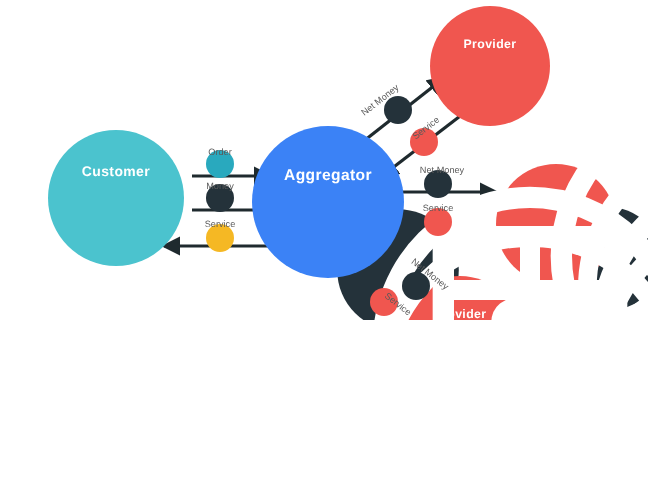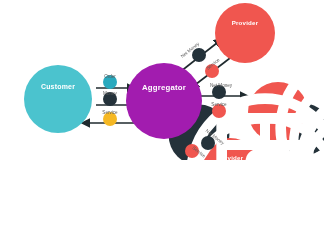--- a/index.html
+++ b/index.html
@@ -59,21 +59,21 @@
   <div id="nodes-layer">
       <div class="node" style="left: 24px; top: 65px; width: 68px; height: 68px; background: rgb(75, 195, 206);">
         <div class="node-label" style="font-size: 6.97px; color: rgb(255, 255, 255);">Customer</div>
         <div class="person" style="width: 41.48px; height: 41.48px;">
           <svg width="41.48" height="41.48" viewBox="0 0 40 40">
             <circle cx="20" cy="12" r="7.6" fill="#24323A"></circle>
             <path d="M5.5 40 C6 28 12 22 20 22 C28 22 34 28 34.5 40 Z" fill="#24323A"></path>
           </svg>
         </div>
       </div>
-      <div class="node" style="left: 126px; top: 63px; width: 76px; height: 76px; background: #a21caf;">
+      <div class="node" style="left: 126px; top: 63px; width: 76px; height: 76px; background: #3b82f6;">
         <div class="node-label" style="font-size: 7.79px; color: rgb(255, 255, 255);">Aggregator</div>
         <div class="person" style="width: 46.36px; height: 46.36px;">
           <svg width="46.36" height="46.36" viewBox="0 0 40 40">
             <circle cx="20" cy="11" r="7.2" fill="#24323A"></circle>
             <path d="M6.5 40 C7 28.5 12.5 22.5 20 22.5 C27.5 22.5 33 28.5 33.5 40 Z" fill="#24323A"></path>
             <path d="M20 22.5 L23.2 26 L21.4 40 L18.6 40 L16.8 26 Z" fill="#ffffff"></path>
             <path d="M20 22.5 L17.2 25.4 L20 28 L22.8 25.4 Z" fill="#24323A"></path>
           </svg>
         </div>
       </div>

